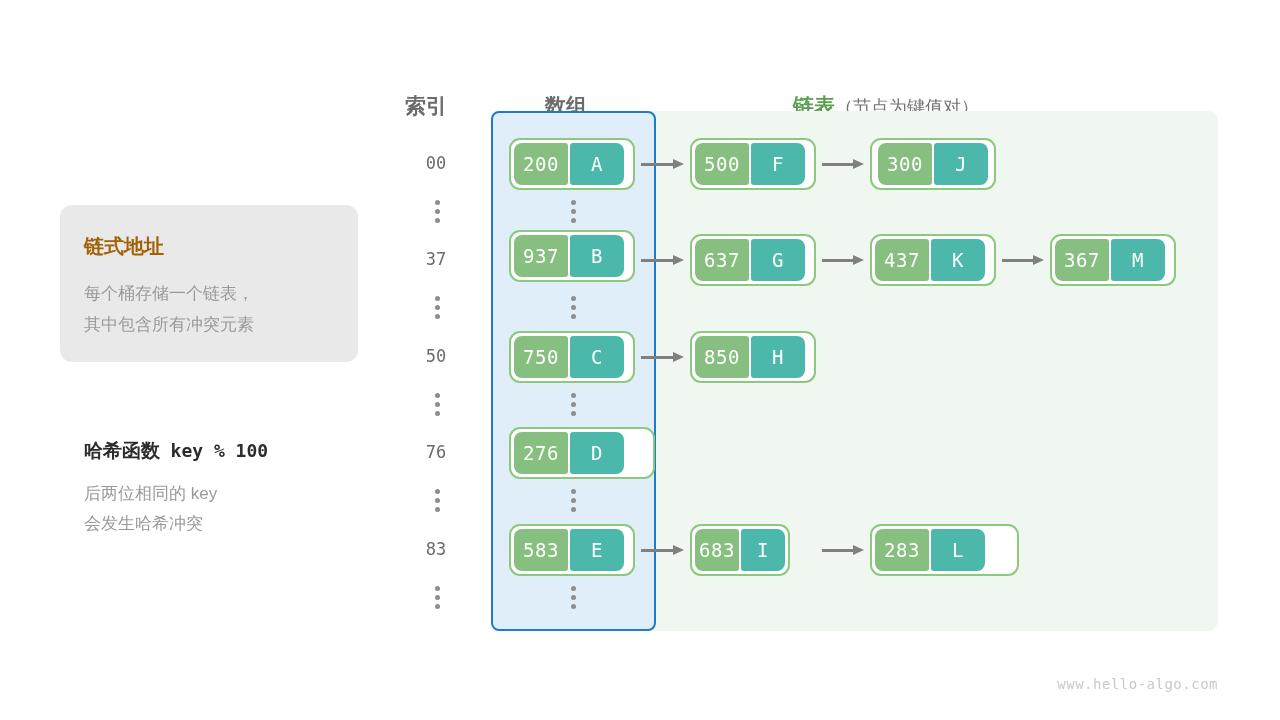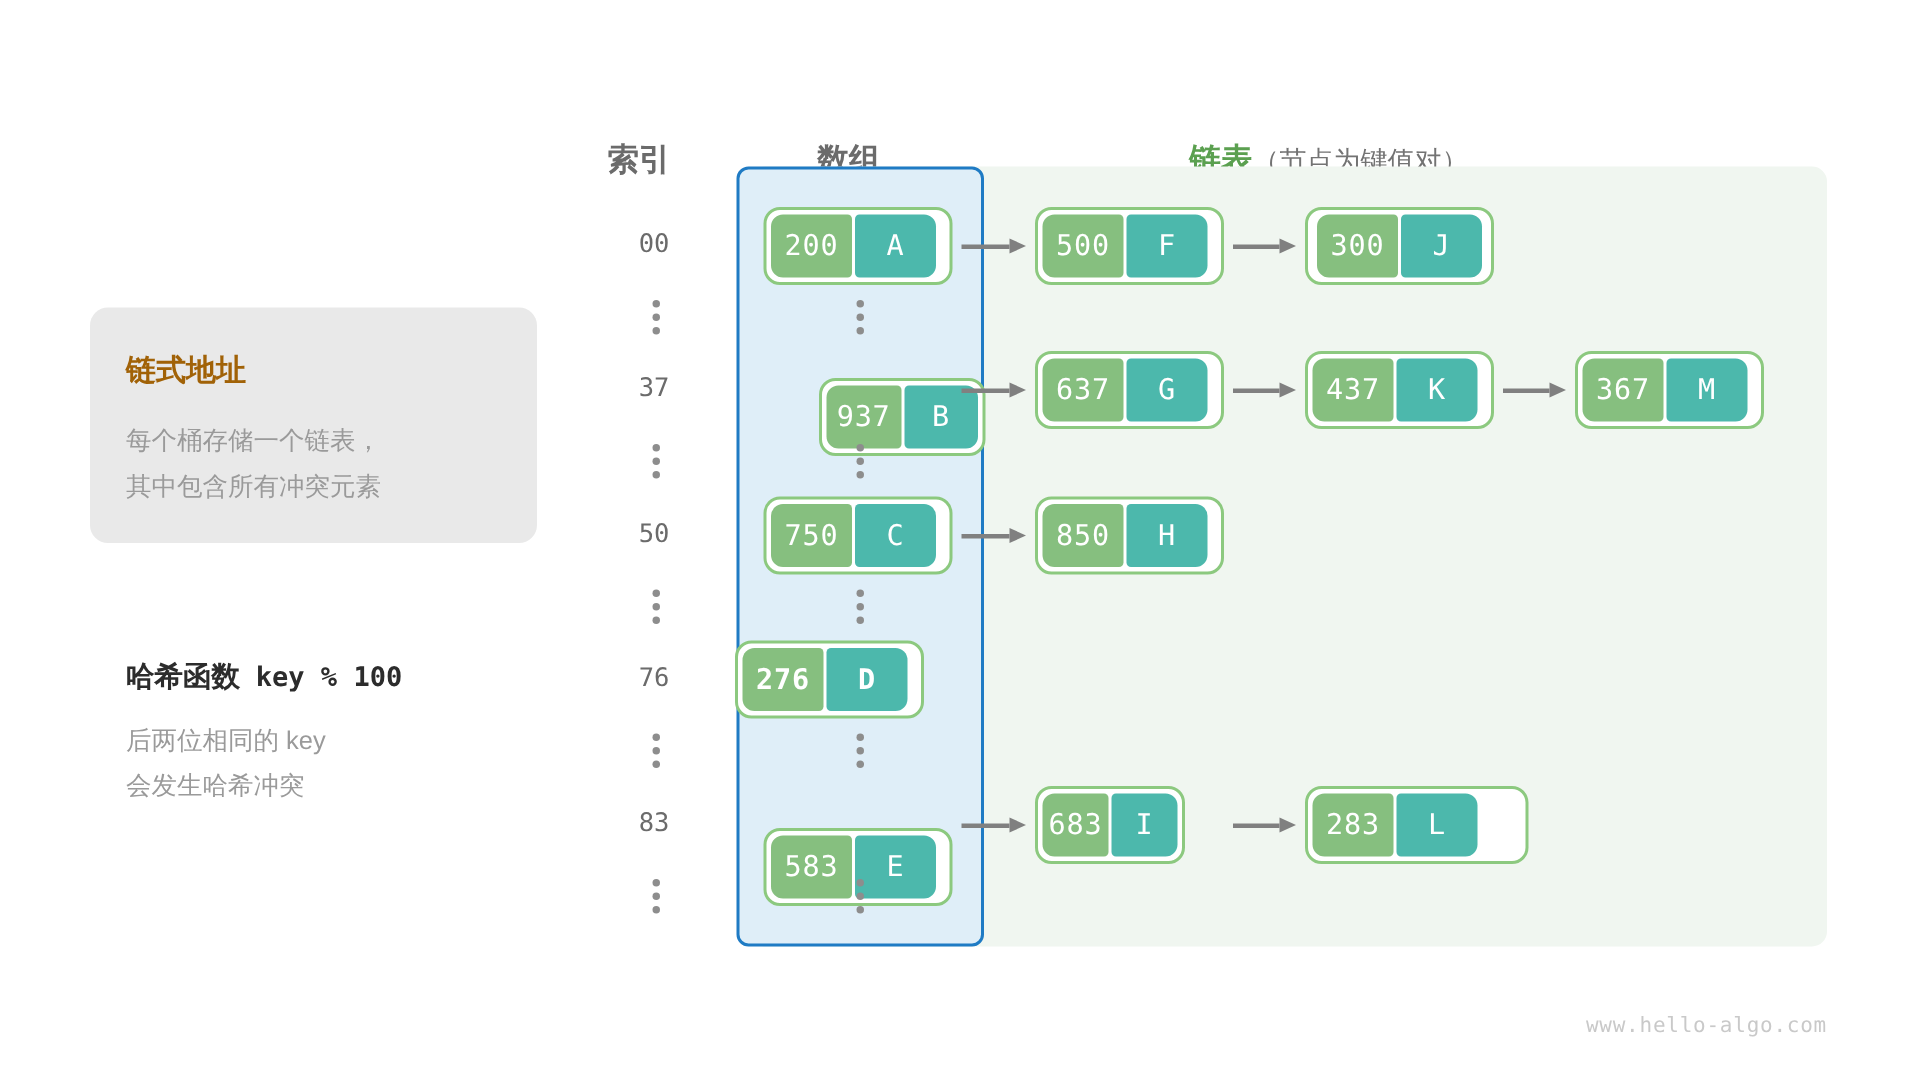--- a/index.html
+++ b/index.html
@@ -141,21 +141,21 @@
         <i></i>
         <i></i>
         <i></i>
       </div>
       <div class="dots" style="left: 566px; top: 200px;">
         <i></i>
         <i></i>
         <i></i>
       </div>
       <div class="idx" style="top: 249px;">37</div>
-      <div class="node" style="left: 509px; top: 252px; width: 111px; margin-left: 37px;">
+      <div class="node" style="left: 509px; top: 230px; width: 126px;">
         <div class="cell cell-key">937</div>
         <div class="cell cell-val">B</div>
       </div>
       <div class="node" style="left: 690px; top: 234px; width: 126px;">
         <div class="cell cell-key">637</div>
         <div class="cell cell-val">G</div>
       </div>
       <div class="arrow" style="left: 641px; top: 255px; width: 43px;">
         <div class="shaft" style="width: 32px;"></div>
         <div class="head" style="left: 32px;"></div>
@@ -203,36 +203,36 @@
         <i></i>
         <i></i>
         <i></i>
       </div>
       <div class="dots" style="left: 566px; top: 393px;">
         <i></i>
         <i></i>
         <i></i>
       </div>
       <div class="idx" style="top: 442px;">76</div>
-      <div class="node" style="left: 490px; top: 427px; width: 126px; font-weight: bold;">
+      <div class="node" style="left: 509px; top: 427px; width: 146px;">
         <div class="cell cell-key">276</div>
         <div class="cell cell-val">D</div>
       </div>
       <div class="dots" style="left: 430px; top: 489px;">
         <i></i>
         <i></i>
         <i></i>
       </div>
       <div class="dots" style="left: 566px; top: 489px;">
         <i></i>
         <i></i>
         <i></i>
       </div>
       <div class="idx" style="top: 539px;">83</div>
-      <div class="node" style="left: 509px; top: 524px; width: 126px; margin-top: 28px;">
+      <div class="node" style="left: 509px; top: 524px; width: 126px;">
         <div class="cell cell-key">583</div>
         <div class="cell cell-val">E</div>
       </div>
       <div class="node" style="left: 690px; top: 524px; width: 100px;">
         <div class="cell cell-key">683</div>
         <div class="cell cell-val">I</div>
       </div>
       <div class="arrow" style="left: 641px; top: 545px; width: 43px;">
         <div class="shaft" style="width: 32px;"></div>
         <div class="head" style="left: 32px;"></div>

